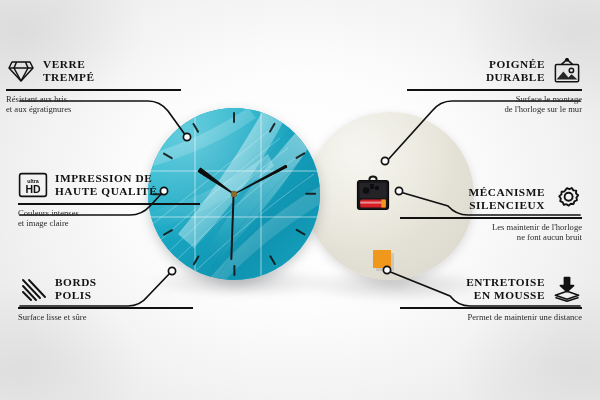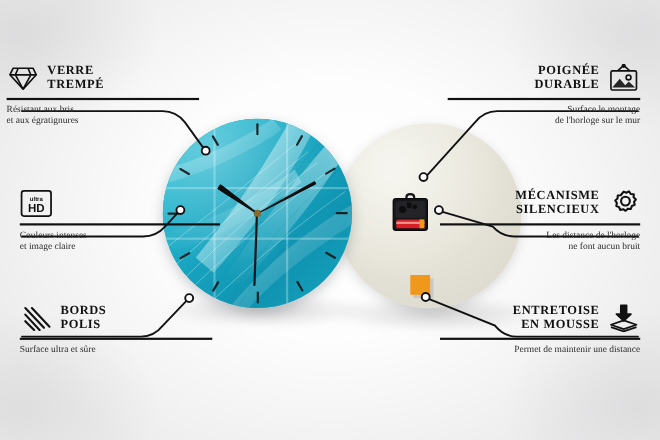--- a/index.html
+++ b/index.html
@@ -217,20 +217,23 @@
 
   <div class="callout left" style="left:18px;top:170px;width:182px;">
     <div class="co-head">
       <span class="co-icon">
         <svg width="30" height="26" viewBox="0 0 30 26">
           <rect x="1.6" y="1.6" width="26.8" height="22.8" rx="2.2" fill="none" stroke="#111" stroke-width="1.6"></rect>
           <text x="15" y="11" text-anchor="middle" font-family="Liberation Sans, sans-serif" font-size="5.4" font-weight="700" fill="#111">ultra</text>
           <text x="15" y="21" text-anchor="middle" font-family="Liberation Sans, sans-serif" font-size="10.5" font-weight="700" fill="#111">HD</text>
         </svg>
       </span>
+      <span class="co-title">
+        <span>IMPRESSION DE</span><br><span>HAUTE QUALITÉ</span>
+      </span>
     </div>
     <div class="co-rule"></div>
     <div class="co-sub">
       <span>Couleurs intenses</span><br><span>et image claire</span>
     </div>
   </div>
 
   <div class="callout left" style="left:18px;top:274px;">
     <div class="co-head">
       <span class="co-icon">
@@ -240,21 +243,21 @@
             <path d="M4 15 L12 23"></path>
             <path d="M10 3 L26 20"></path>
         </svg>
       </span>
       <span class="co-title">
         <span>BORDS</span><br><span>POLIS</span>
       </span>
     </div>
     <div class="co-rule"></div>
     <div class="co-sub">
-      <span>Surface ultra et sûre</span>
+      <span>Surface lisse et sûre</span>
     </div>
   </div>
 
   <div class="callout right" style="right:18px;top:56px;">
     <div class="co-head">
       <span class="co-icon">
         <svg width="30" height="26" viewBox="0 0 30 26" fill="none" stroke="#111" stroke-width="1.5" stroke-linejoin="round">
           <path d="M15 1.4 L9.5 6.4 M15 1.4 L20.5 6.4"></path>
           <circle cx="15" cy="1.8" r="1.2" fill="#111"></circle>
           <rect x="3.4" y="6.4" width="23.2" height="17.4" rx="1.4"></rect>
@@ -265,35 +268,35 @@
       <span class="co-title">
         <span>POIGNÉE</span><br><span>DURABLE</span>
       </span>
     </div>
     <div class="co-rule"></div>
     <div class="co-sub">
       <span>Surface le montage</span><br><span>de l'horloge sur le mur</span>
     </div>
   </div>
 
-  <div class="callout right" style="right:18px;top:170px;width:182px;">
+  <div class="callout right" style="right:18px;top:184px;width:182px;">
     <div class="co-head">
       <span class="co-icon">
         <svg width="28" height="28" viewBox="0 0 28 28" fill="none" stroke="#111" stroke-width="1.9" stroke-linejoin="round">
           <path d="M14 3.2 L16.4 4.2 L18.8 3 L20.4 5.4 L23.2 5.6 L23 8.4 L25.1 10.3 L23.4 12.5 L24 15.2 L21.4 16.3 L20.5 19 L17.8 18.7 L15.7 20.6 L13.4 19.2 L10.8 19.9 L9.8 17.3 L7.3 16.2 L7.8 13.5 L6.3 11.2 L8.4 9.4 L8.6 6.7 L11.3 6.5 Z"></path>
           <circle cx="15.6" cy="11.8" r="4"></circle>
         </svg>
       </span>
       <span class="co-title">
         <span>MÉCANISME</span><br><span>SILENCIEUX</span>
       </span>
     </div>
     <div class="co-rule"></div>
     <div class="co-sub">
-      <span>Les distance de l'horloge</span><br><span>ne font aucun bruit</span>
+      <span>Les maintenir de l'horloge</span><br><span>ne font aucun bruit</span>
     </div>
   </div>
 
   <div class="callout right" style="right:18px;top:274px;width:182px;">
     <div class="co-head">
       <span class="co-icon">
         <svg width="28" height="26" viewBox="0 0 28 26" fill="none" stroke="#111" stroke-width="1.6" stroke-linejoin="round">
           <path d="M11.4 1.6 L16.6 1.6 L16.6 9.6 L20.6 9.6 L14 15.6 L7.4 9.6 L11.4 9.6 Z" fill="#111"></path>
           <path d="M14 15.2 L25.6 19.2 L14 23.2 L2.4 19.2 Z"></path>
           <path d="M2.4 21.4 L14 25.2 L25.6 21.4"></path>

